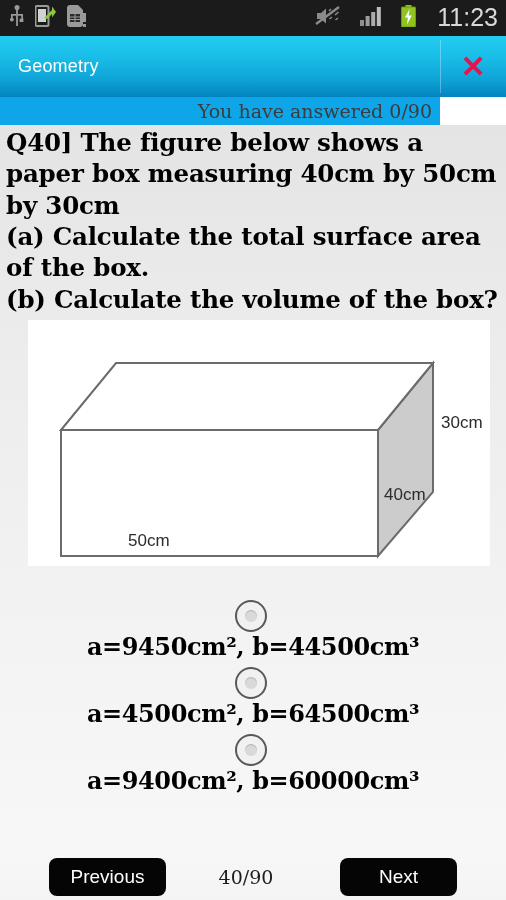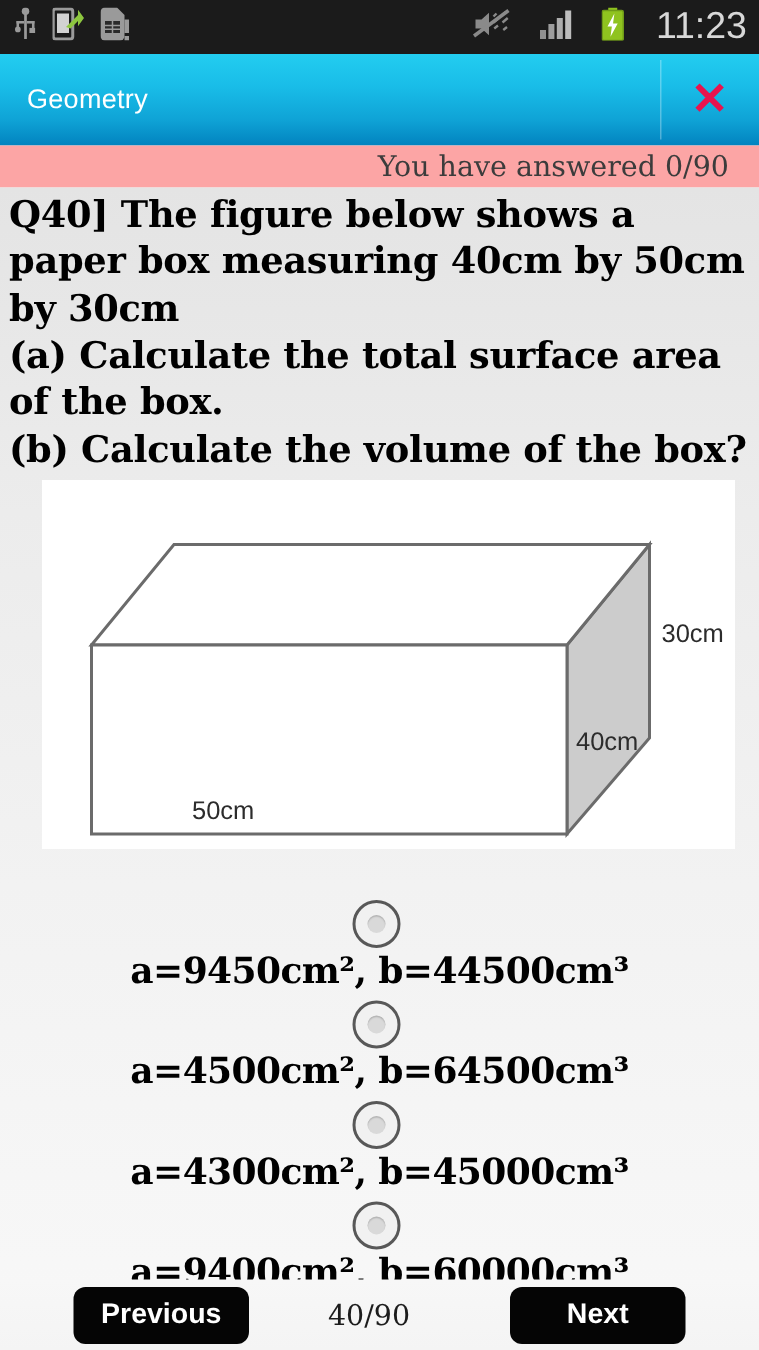--- a/index.html
+++ b/index.html
@@ -93,28 +93,28 @@
     font-weight: bold;
     color: #e8134e;
     line-height: 1;
     font-family: "Liberation Sans", sans-serif;
   }
 
   
   .answered-strip {
     position: absolute;
     top: 97px; left: 0;
-    width: 506px;
+    width: 440px;
     height: 28px;
-    background: #fca5a5;
+    background: #0ea5e9;
     display: flex;
     align-items: center;
     justify-content: flex-end;
     box-sizing: border-box;
-    padding-right: 20px;
+    padding-right: 8px;
   }
   .answered-text {
     font-family: "DejaVu Serif", serif;
     font-size: 19px;
     color: #3c3c3c;
   }
 
   
   .content {
     position: absolute;
@@ -214,21 +214,20 @@
     border: none;
     border-radius: 8px;
     font-family: "Liberation Sans", sans-serif;
     font-size: 19px;
     height: 38px;
     min-width: 117px;
     padding: 0 14px;
     cursor: pointer;
     line-height: 38px;
     text-align: center;
-    font-weight: bold;
   }
   .nav-btn.prev { margin-right: 0px; }
   .nav-btn.next { margin-left: 14px; }
   .counter {
     font-family: "DejaVu Serif", serif;
     font-size: 19px;
     color: #1c1c1c;
     width: 160px;
     text-align: center;
   }
@@ -337,24 +336,20 @@
       <div class="option-row">
         <span class="radio"></span>
         <span class="option-text">a=9450cm², b=44500cm³</span>
       </div>
 
       <div class="option-row">
         <span class="radio"></span>
         <span class="option-text">a=4500cm², b=64500cm³</span>
       </div>
 
-      <div class="option-row">
-        <span class="radio"></span>
-        <span class="option-text">a=4300cm², b=45000cm³</span>
-      </div>
 
       <div class="option-row">
         <span class="radio"></span>
         <span class="option-text">a=9400cm², b=60000cm³</span>
       </div>
 
     </div>
   </div>
 
   <div class="bottombar">

